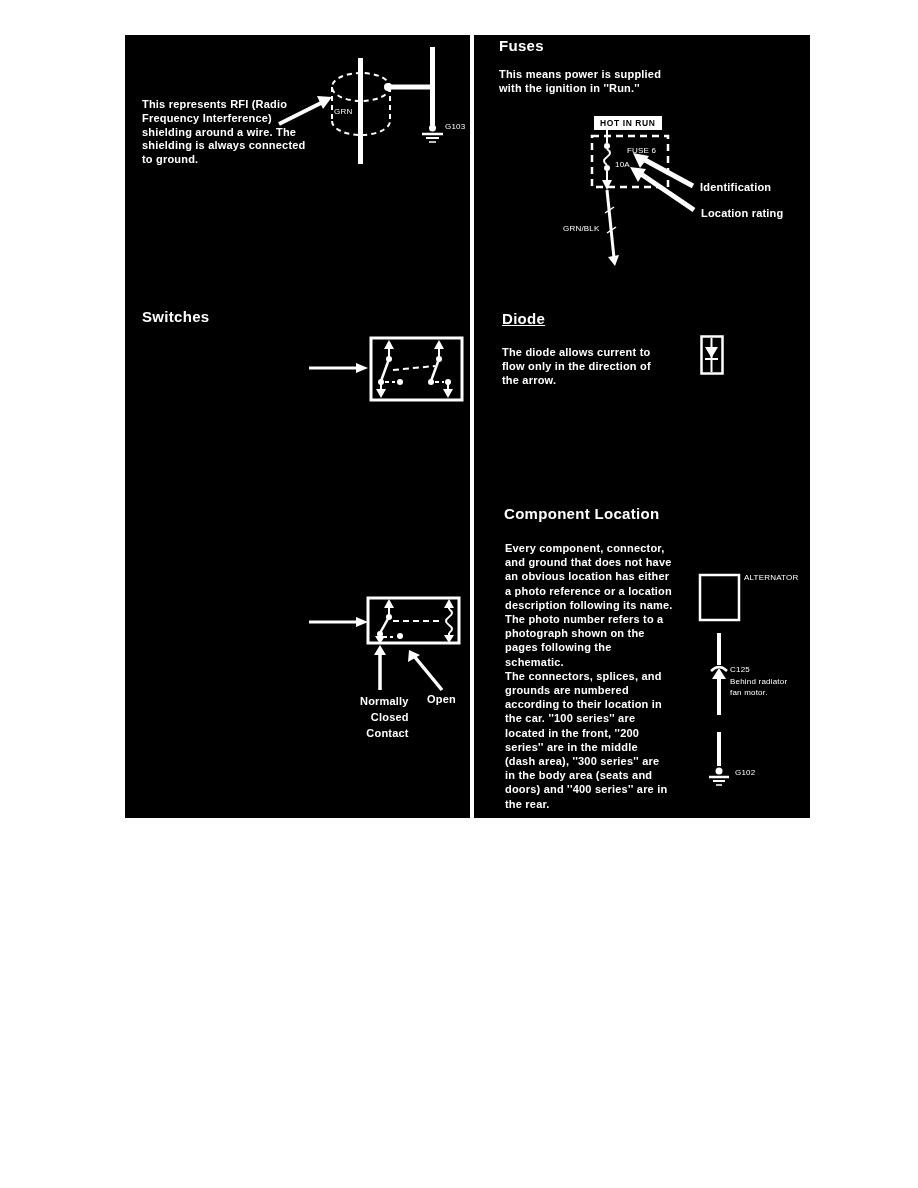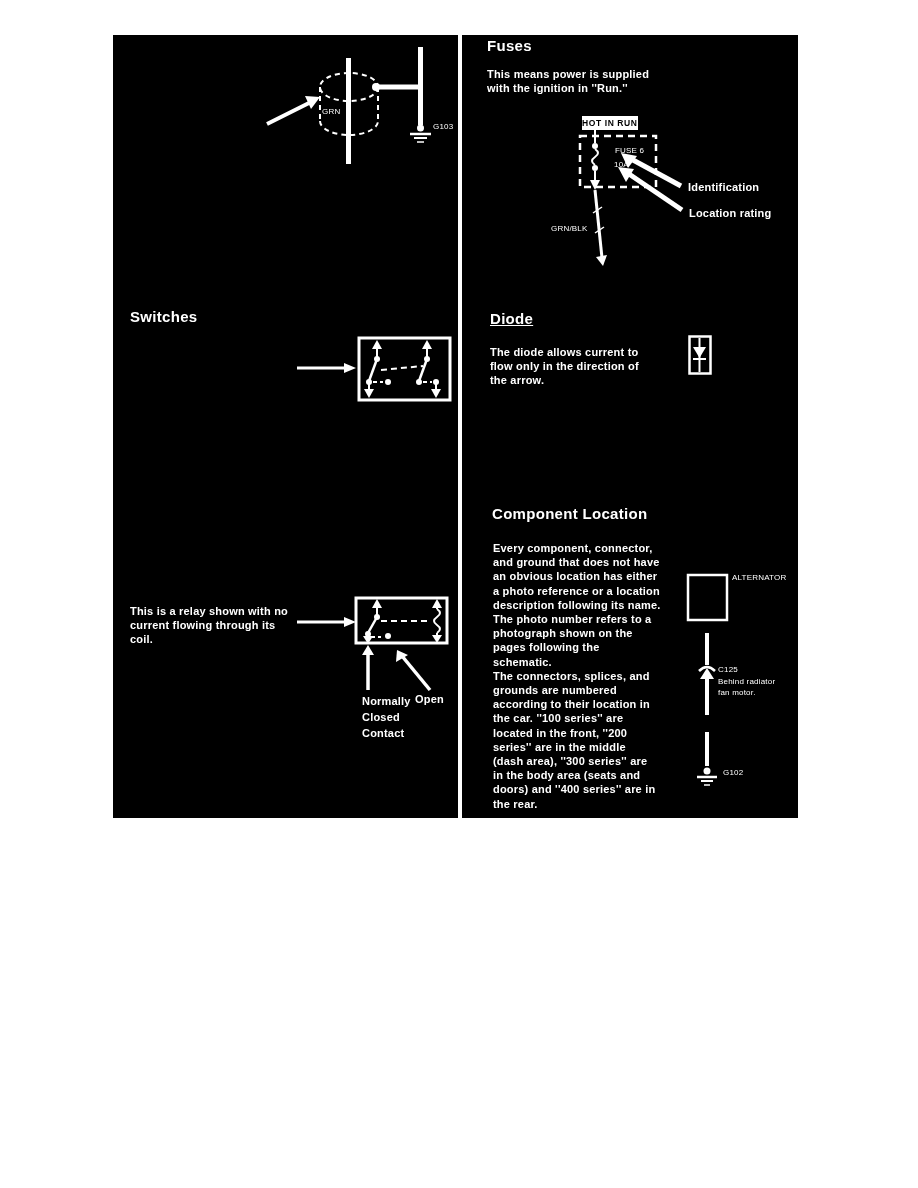--- a/index.html
+++ b/index.html
@@ -1,38 +1,43 @@
 <!DOCTYPE html>
 <html><head>
 <meta charset="utf-8">
 <style>
   html,body{margin:0;padding:0;background:#ffffff;}
   .page{position:relative;width:918px;height:1188px;background:#ffffff;overflow:hidden;
         font-family:"Liberation Sans",sans-serif;}
-  .panel{position:absolute;top:35px;height:783px;background:#000000;}
+  .panel{position:absolute;top:35px;height:783px;background:#000000;margin-left:12px;}
   .panel-left{left:113px;width:345px;}
   .panel-right{left:462px;width:336px;}
   .abs{position:absolute;}
   .heading{color:#ffffff;font-weight:bold;font-size:15px;letter-spacing:.3px;}
   .body-txt{color:#ffffff;font-weight:bold;font-size:11px;line-height:13.8px;letter-spacing:.2px;}
   .ml{white-space:pre-line;}
   .tiny{color:#ffffff;font-weight:normal;font-size:8px;letter-spacing:.2px;}
   .hotbox{background:#ffffff;color:#000000;font-weight:bold;font-size:8.5px;
-          padding:2px 0;letter-spacing:.6px;}
+          padding:2px 6px;letter-spacing:.6px;}
   svg{display:block;overflow:visible;}
   .stroke{stroke:#ffffff;fill:none;}
   .fillw{fill:#ffffff;stroke:none;}
 </style>
 </head>
 <body>
 
 <div class="page">
 
   <div class="panel panel-left">
 
+    <div class="abs body-txt ml" style="left:17px;top:63px;width:200px;">This represents RFI (Radio
+Frequency Interference)
+shielding around a wire. The
+shielding is always connected
+to ground.</div>
 
     <svg class="abs" style="left:140px;top:8px;" width="205" height="130" viewBox="0 0 205 130">
 
       <g>
         <line class="stroke" x1="14" y1="81" x2="56" y2="60" stroke-width="4"></line>
         <polygon class="fillw" points="67,54 52,53 58,66"></polygon>
       </g>
 
       <rect class="fillw" x="93" y="15" width="5" height="106"></rect>
 
@@ -85,23 +90,20 @@
         <circle class="fillw" cx="134" cy="26" r="3"></circle>
         <line class="stroke" x1="134" y1="26" x2="126" y2="48" stroke-width="2.5"></line>
         <circle class="fillw" cx="126" cy="49" r="3"></circle>
         <line class="stroke" x1="130" y1="49" x2="139" y2="49" stroke-width="2" stroke-dasharray="4,3"></line>
         <circle class="fillw" cx="143" cy="49" r="3"></circle>
         <line class="stroke" x1="143" y1="49" x2="143" y2="59" stroke-width="2"></line>
         <polygon class="fillw" points="143,65 138,56 148,56"></polygon>
       </g>
     </svg>
 
-    <div class="abs body-txt ml" style="left:17px;top:570px;width:200px;">This is a relay shown with no
-current flowing through its
-coil.</div>
 
     <svg class="abs" style="left:180px;top:558px;" width="160" height="100" viewBox="0 0 160 100">
       <g>
         <line class="stroke" x1="4" y1="29" x2="54" y2="29" stroke-width="3"></line>
         <polygon class="fillw" points="63,29 51,24 51,34"></polygon>
       </g>
       <rect class="stroke" x="63" y="5" width="91" height="45" stroke-width="3"></rect>
 
       <g>
         <line class="stroke" x1="84" y1="23" x2="84" y2="12" stroke-width="2"></line>
@@ -131,21 +133,21 @@
       <g>
         <line class="stroke" x1="75" y1="97" x2="75" y2="59" stroke-width="3.5"></line>
         <polygon class="fillw" points="75,52 69,62 81,62"></polygon>
       </g>
       <g>
         <line class="stroke" x1="137" y1="97" x2="109" y2="63" stroke-width="3.5"></line>
         <polygon class="fillw" points="104,57 103,69 115,62"></polygon>
       </g>
     </svg>
 
-    <div class="abs body-txt ml" style="left:249px;top:658px;line-height:16px;">Normally
+    <div class="abs body-txt ml" style="left:235px;top:658px;line-height:16px;text-align:right;">Normally
 Closed
 Contact</div>
     <div class="abs body-txt" style="left:302px;top:658px;">Open</div>
   </div>
 
   <div class="panel panel-right">
 
     <div class="abs heading" style="left:25px;top:2px;">Fuses</div>
     <div class="abs body-txt ml" style="left:25px;top:33px;width:200px;">This means power is supplied
 with the ignition in ''Run.''</div>
@@ -172,21 +174,21 @@
         <line class="stroke" x1="124" y1="56" x2="76" y2="30" stroke-width="5"></line>
         <polygon class="fillw" points="64,23 80,26 71,38"></polygon>
       </g>
       <g>
         <line class="stroke" x1="125" y1="80" x2="72" y2="44" stroke-width="5"></line>
         <polygon class="fillw" points="61,37 77,39 69,52"></polygon>
       </g>
     </svg>
 
     <div class="abs tiny" style="left:141px;top:111px;padding-left:12px;">FUSE 6</div>
-    <div class="abs tiny" style="left:152px;top:125px;">10A</div>
+    <div class="abs tiny" style="left:141px;top:125px;">10A</div>
     <div class="abs tiny" style="left:89px;top:189px;">GRN/BLK</div>
     <div class="abs body-txt" style="left:226px;top:146px;">Identification</div>
     <div class="abs body-txt" style="left:227px;top:172px;">Location rating</div>
 
     <div class="abs heading" style="left:28px;top:275px;text-decoration:underline;">Diode</div>
     <div class="abs body-txt ml" style="left:28px;top:311px;width:200px;">The diode allows current to
 flow only in the direction of
 the arrow.</div>
 
     <svg class="abs" style="left:226px;top:300px;" width="24" height="40" viewBox="0 0 24 40">

